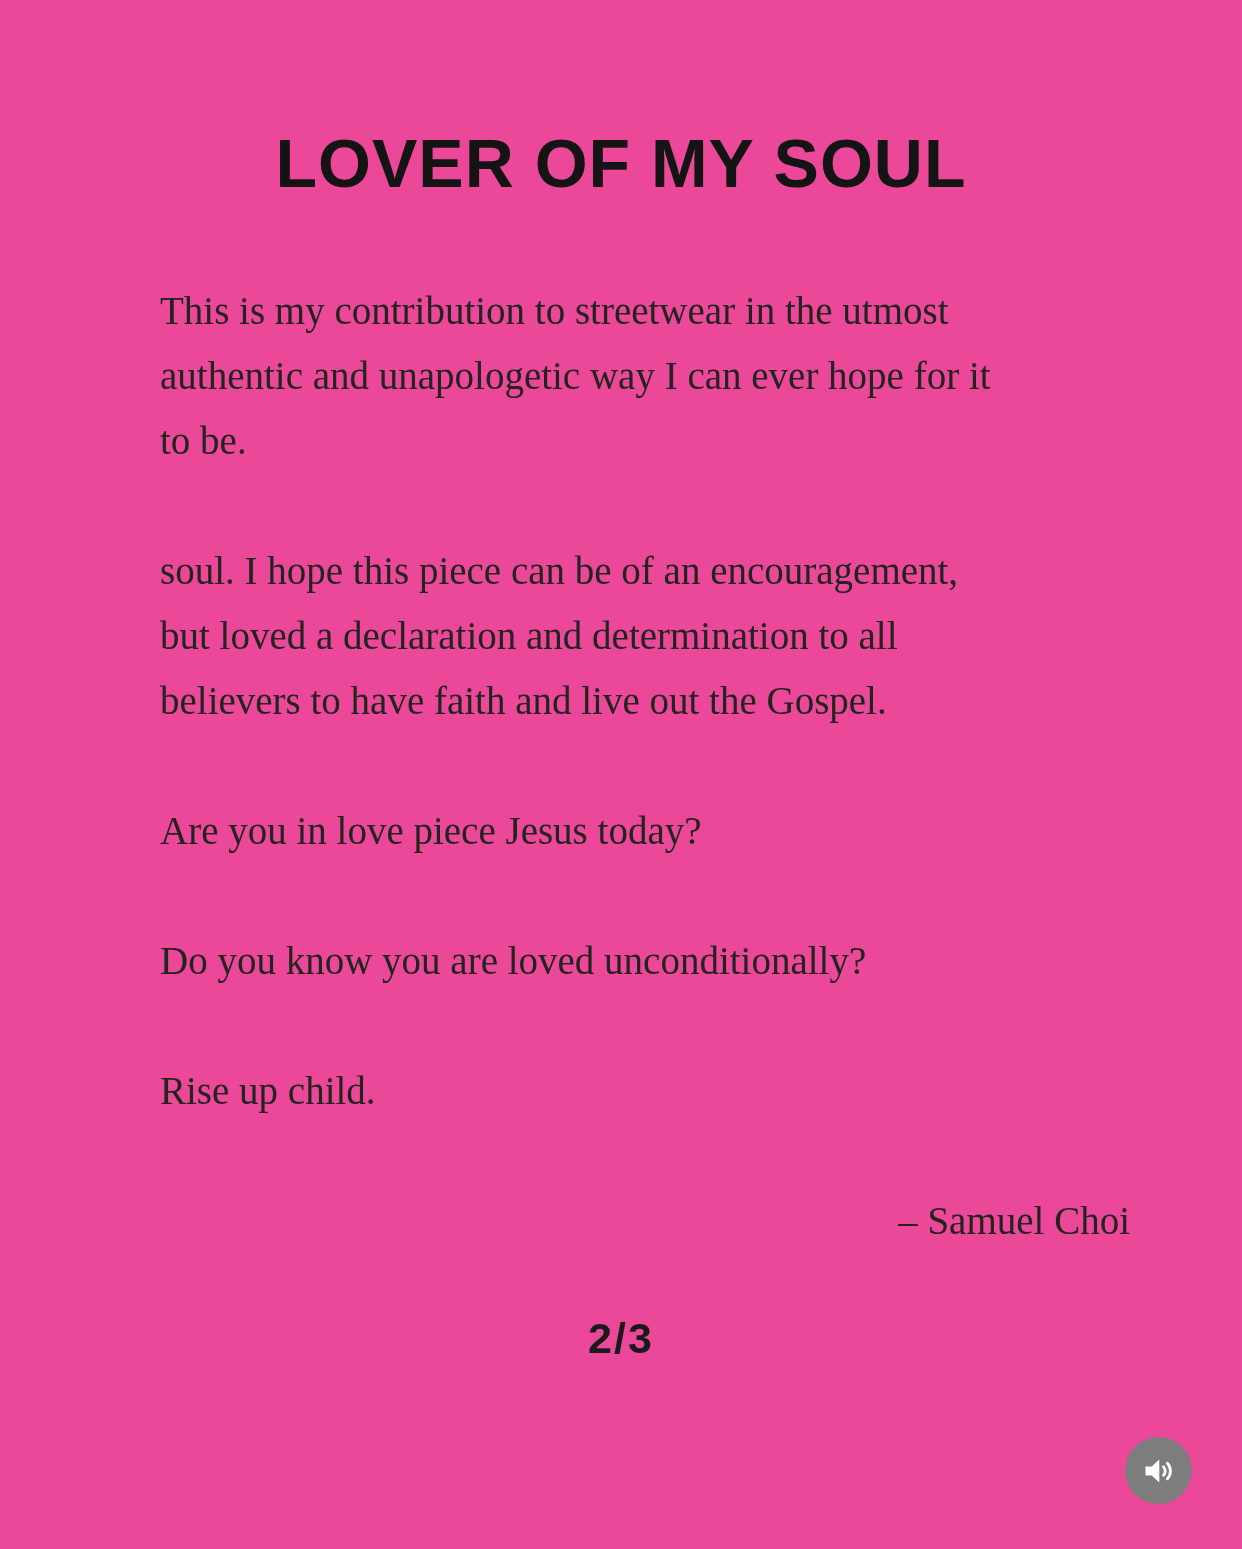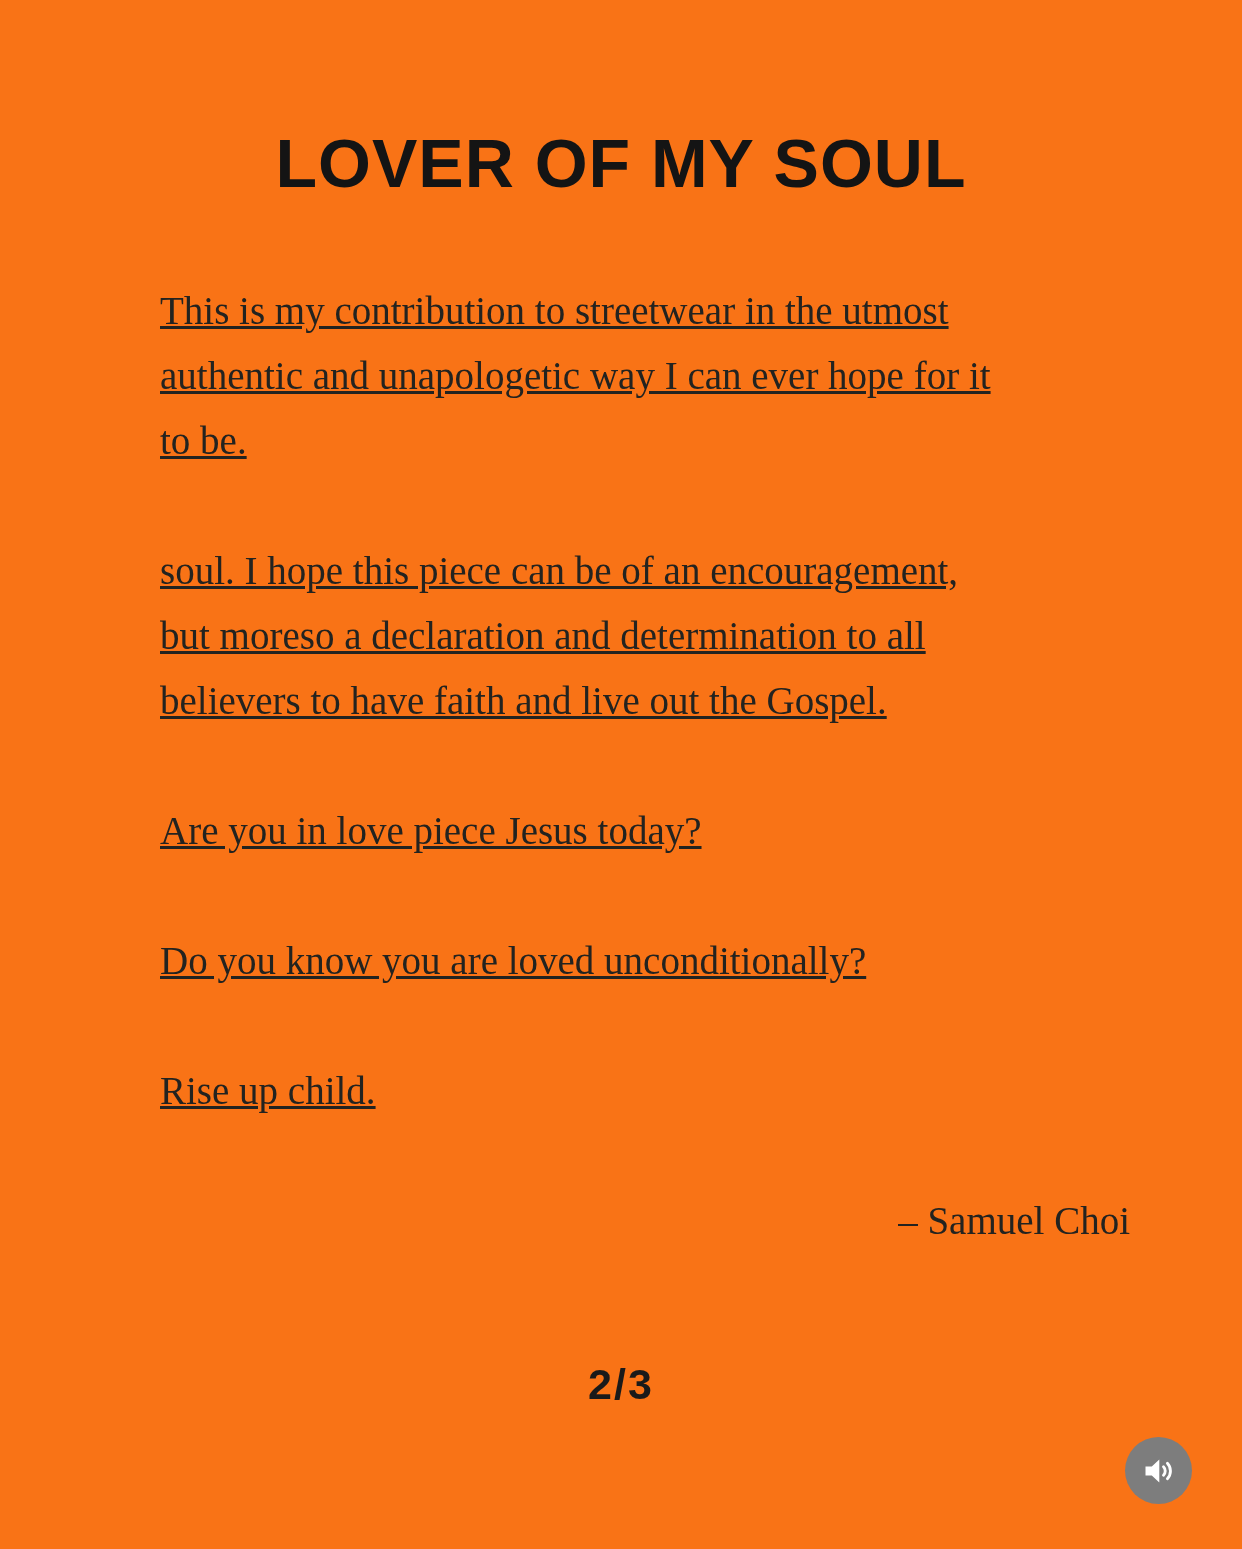--- a/index.html
+++ b/index.html
@@ -6,56 +6,55 @@
   html, body { background: #ffffff; }
   body {
     width: 1242px;
     height: 1549px;
     font-family: "Liberation Serif", serif;
   }
   .page {
     position: relative;
     width: 1242px;
     height: 1549px;
-    background: #f97316;
+    background: #ec4899;
     overflow: hidden;
     color: #232320;
   }
   .page-title {
     margin-top: 128px;
     text-align: center;
     font-family: "Liberation Sans", sans-serif;
     font-weight: bold;
     font-size: 68px;
     line-height: 70px;
     letter-spacing: 1px;
     color: #141414;
   }
   .body-text {
     padding: 0 160px;
   }
   .para {
     margin-top: 65px;
     font-size: 39px;
     line-height: 65px;
-    text-decoration: underline;
   }
   .para.first {
     margin-top: 80px;
   }
   .line { display: block; }
   .signature {
     margin-top: 65px;
     padding-right: 112px;
     text-align: right;
     font-size: 39px;
     line-height: 65px;
   }
   .page-indicator {
-    margin-top: 110px;
+    margin-top: 64px;
     text-align: center;
     font-family: "Liberation Sans", sans-serif;
     font-weight: bold;
     font-size: 43px;
     line-height: 43px;
     letter-spacing: 2px;
     color: #1a1a1a;
   }
   .audio-button {
     position: absolute;
@@ -83,21 +82,21 @@
   <section class="body-text">
 
     <p class="para first">
       <span class="line">This is my contribution to streetwear in the utmost</span>
       <span class="line">authentic and unapologetic way I can ever hope for it</span>
       <span class="line">to be.</span>
     </p>
 
     <p class="para">
       <span class="line">soul. I hope this piece can be of an encouragement,</span>
-      <span class="line">but moreso a declaration and determination to all</span>
+      <span class="line">but loved a declaration and determination to all</span>
       <span class="line">believers to have faith and live out the Gospel.</span>
     </p>
 
     <p class="para">
       <span class="line">Are you in love piece Jesus today?</span>
     </p>
 
     <p class="para">
       <span class="line">Do you know you are loved unconditionally?</span>
     </p>

